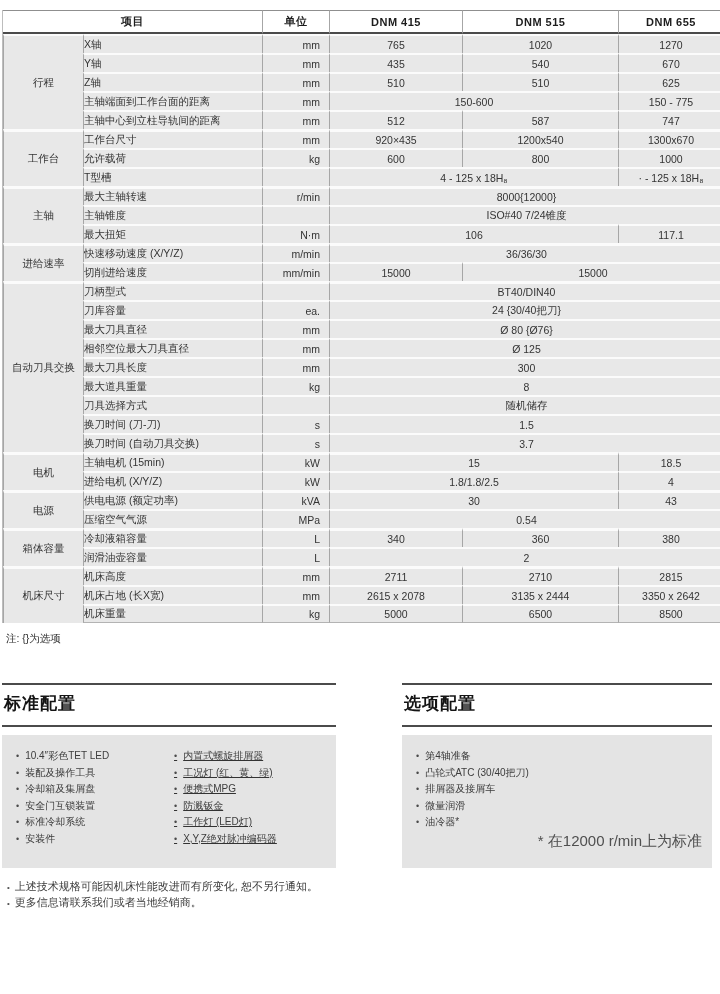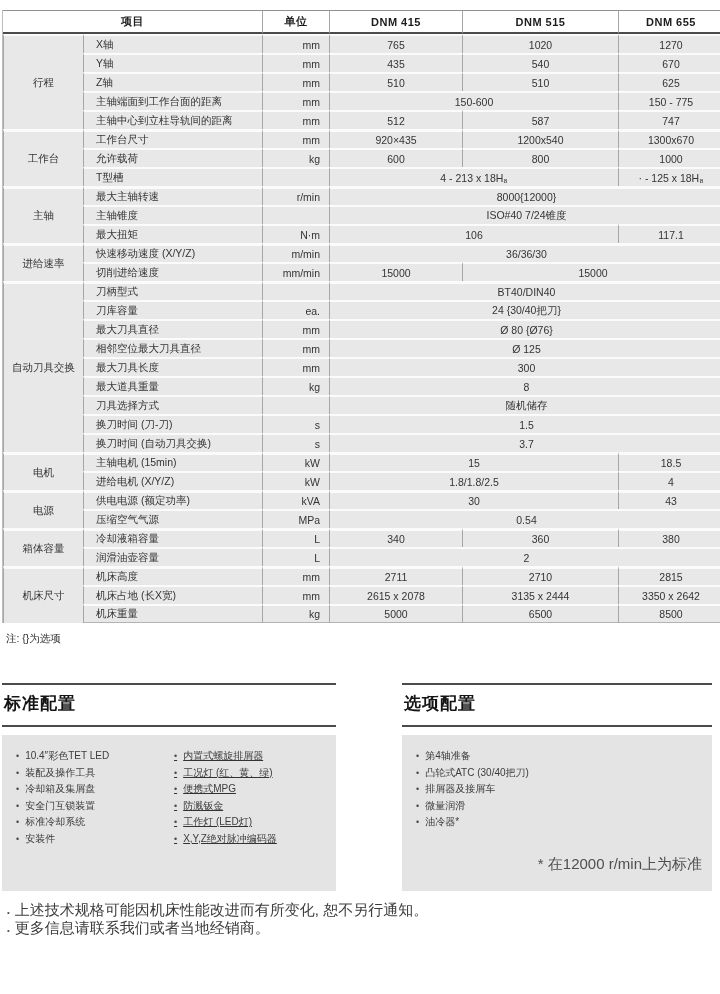--- a/index.html
+++ b/index.html
@@ -22,48 +22,48 @@
   }
   table.spec th.first { border-left:none; }
   table.spec td {
     background:#e8e8e8; height:19px; font-size:10.5px; color:#343434;
     border-top:2px solid #fbfbfb; border-left:1px solid #a6a6a6;
     vertical-align:middle; overflow:hidden; white-space:nowrap;
   }
   table.spec tr.gstart td { border-top:3px solid #fbfbfb; }
   table.spec tbody tr:last-child td { border-bottom:1px solid #b3b3b3; }
   td.gcell { border-left:none; text-align:center; color:#4a4a4a; }
-  td.icell { text-align:left; padding-left:12px; }
+  td.icell { text-align:left; }
   td.ucell { text-align:right; padding-right:9px; }
   td.vcell { text-align:center; }
   
   .table-note { margin:9px 0 0 6px; font-size:10.5px; color:#2e2e2e; }
   
   .configs { display:flex; justify-content:space-between; margin:37px 8px 0 2px; }
   .config { width:334px;border-radius:27px; }
   .config.right { width:310px; }
   .config-head {
     border-top:2px solid #4b4b4b; border-bottom:2px solid #4b4b4b;
     padding:7px 2px 10px 2px;
   }
   .config-head h2 { font-size:17px; font-weight:bold; color:#141414; letter-spacing:1px; }
   .config-box {
-    margin-top:8px; background:#e4e4e4; height:156px; padding:13px 10px 0 14px;
+    margin-top:8px; background:#e4e4e4; height:133px; padding:13px 10px 0 14px;
     position:relative; display:flex;
   }
   .cfg-col { width:158px; }
   .cfg-col + .cfg-col { width:auto;text-decoration:underline; }
   .cfg-item { font-size:10px; color:#3c3c3c; line-height:16.5px; white-space:nowrap; }
   .cfg-item::before { content:"•"; color:#4a4a4a; margin-right:6px; font-size:9px; }
   .box-footnote {
     position:absolute; right:10px; bottom:17px; font-size:15px; color:#4f4f4f;
   }
   
   .page-footnotes { margin:11px 0 0 7px; }
-  .pfn { font-size:15px; color:#3c3c3c; line-height:15px; }
+  .pfn { font-size:11px; color:#3c3c3c; line-height:15px; }
   .pfn::before { content:"•"; color:#555; margin-right:5px; font-size:8px; }
 </style>
 </head>
 <body>
 
 <div class="page">
 
   <table class="spec" id="spec-table">
     <colgroup>
       <col style="width:80px">
@@ -129,21 +129,21 @@
         <tr>
           <td class="icell">允许载荷</td>
           <td class="ucell">kg</td>
           <td class="vcell">600</td>
           <td class="vcell">800</td>
           <td class="vcell">1000</td>
         </tr>
         <tr>
           <td class="icell">T型槽</td>
           <td class="ucell"></td>
-          <td class="vcell" colspan="2">4 - 213 x 18H₈</td>
+          <td class="vcell" colspan="2">4 - 125 x 18H₈</td>
           <td class="vcell">· - 125 x 18H₈</td>
         </tr>
         <tr class="gstart">
           <td class="gcell" rowspan="3">主轴</td>
           <td class="icell">最大主轴转速</td>
           <td class="ucell">r/min</td>
           <td class="vcell" colspan="3">8000{12000}</td>
         </tr>
         <tr>
           <td class="icell">主轴锥度</td>

